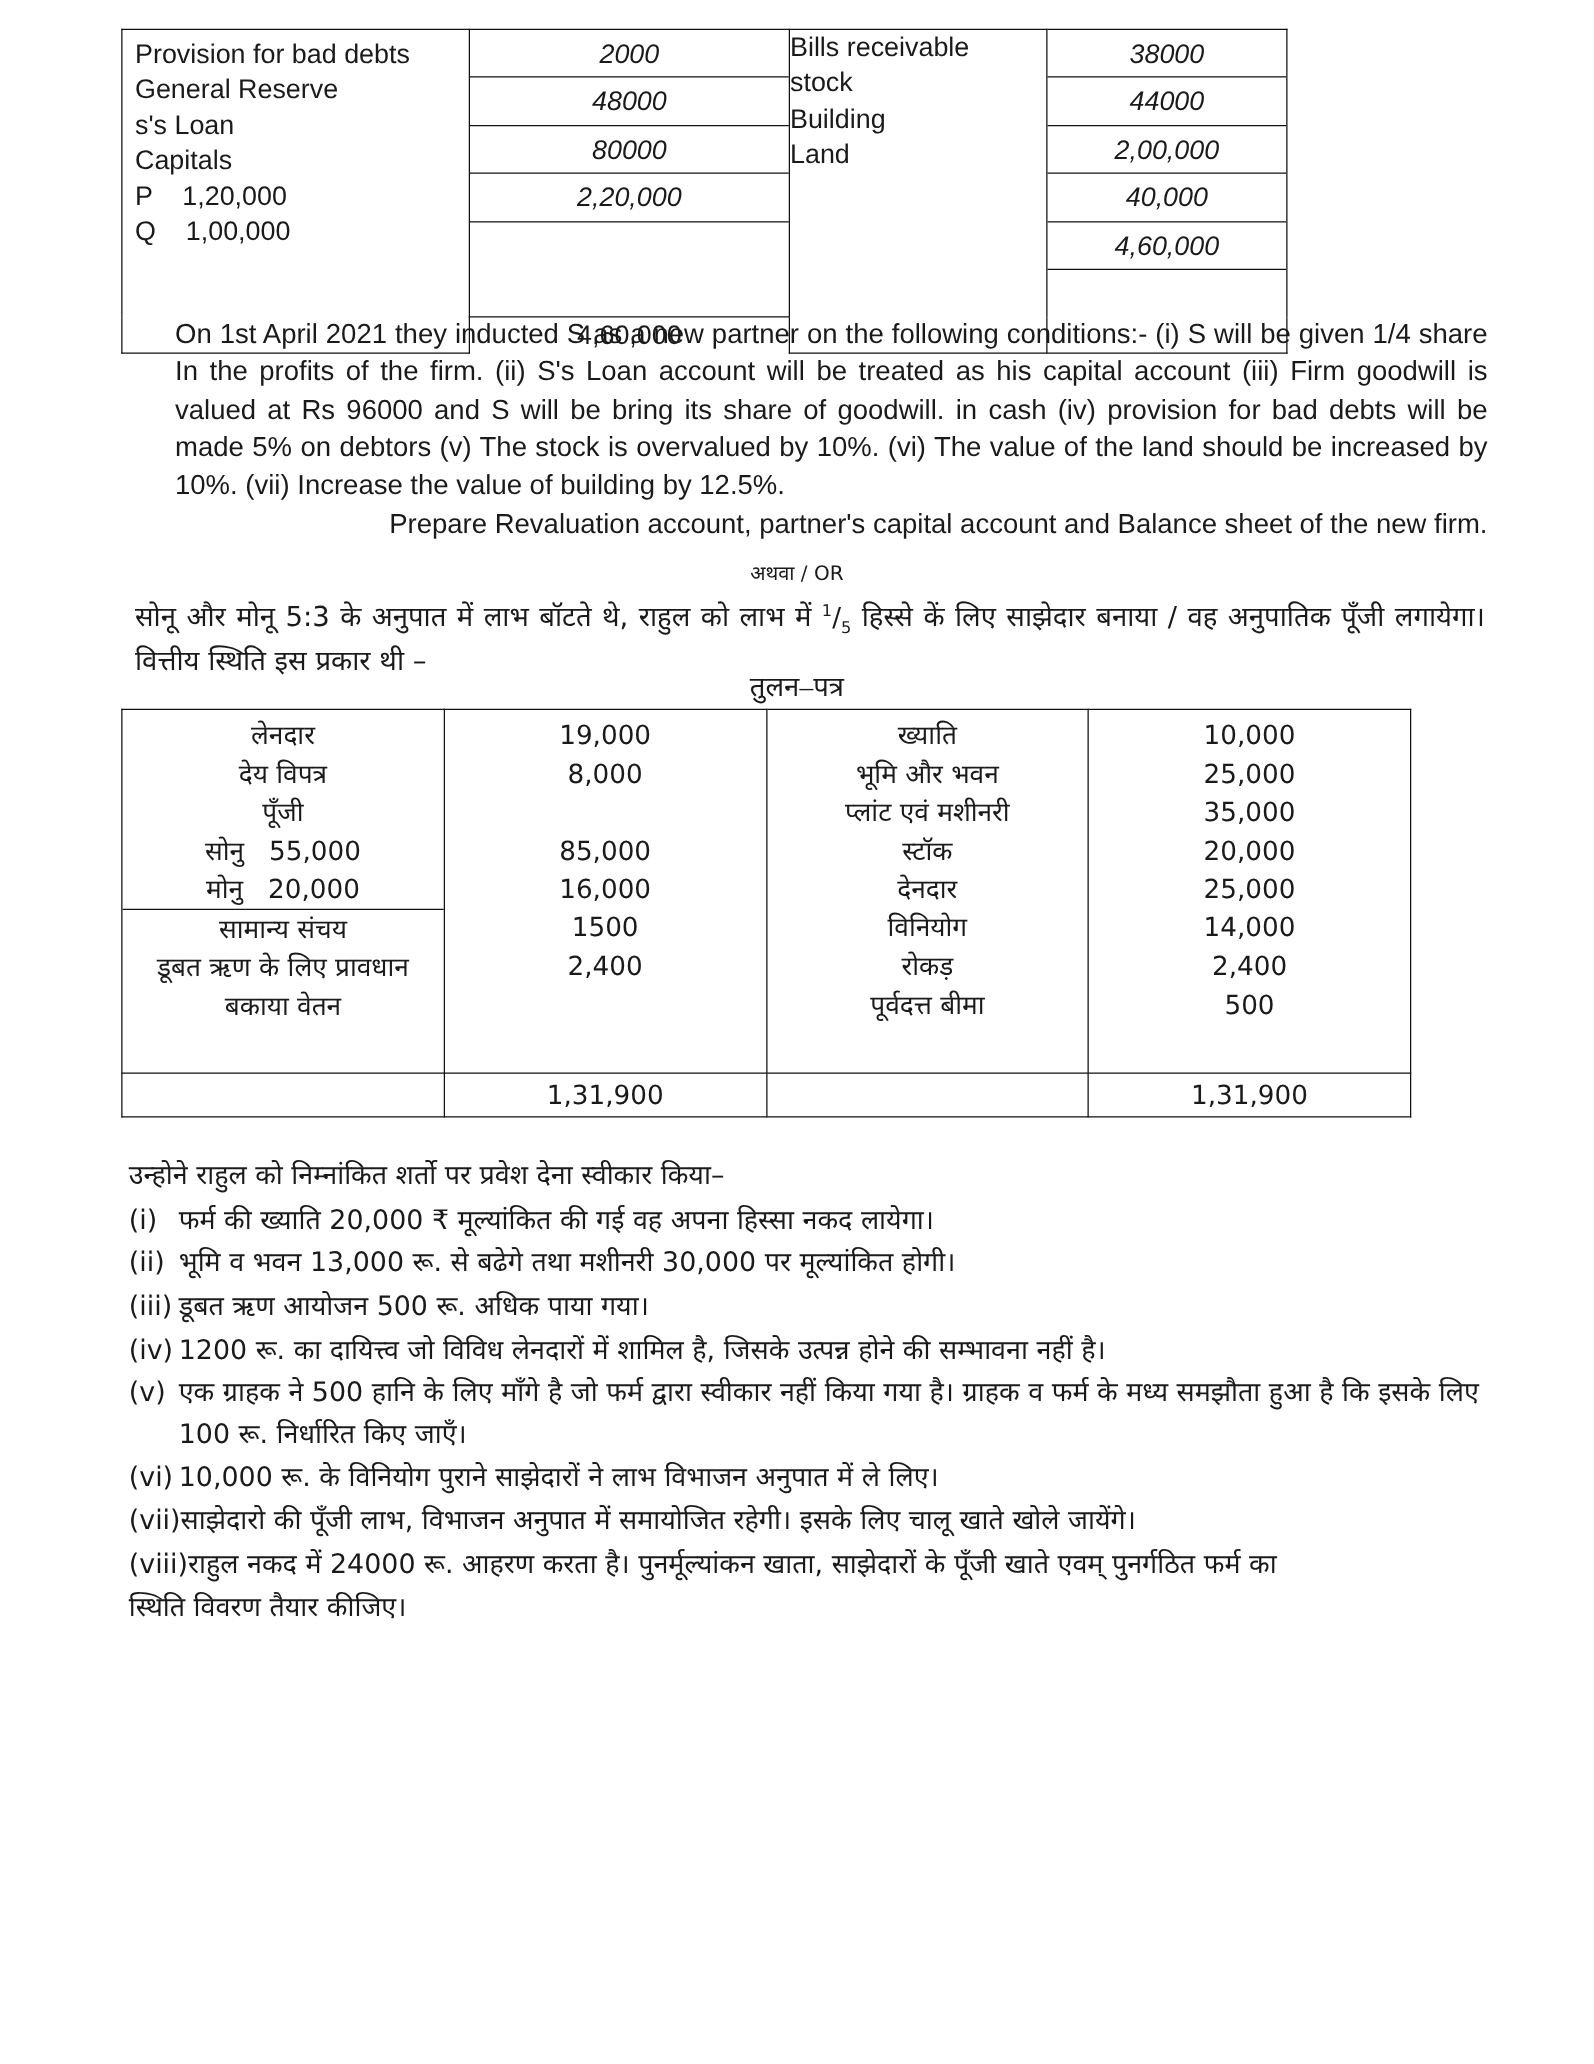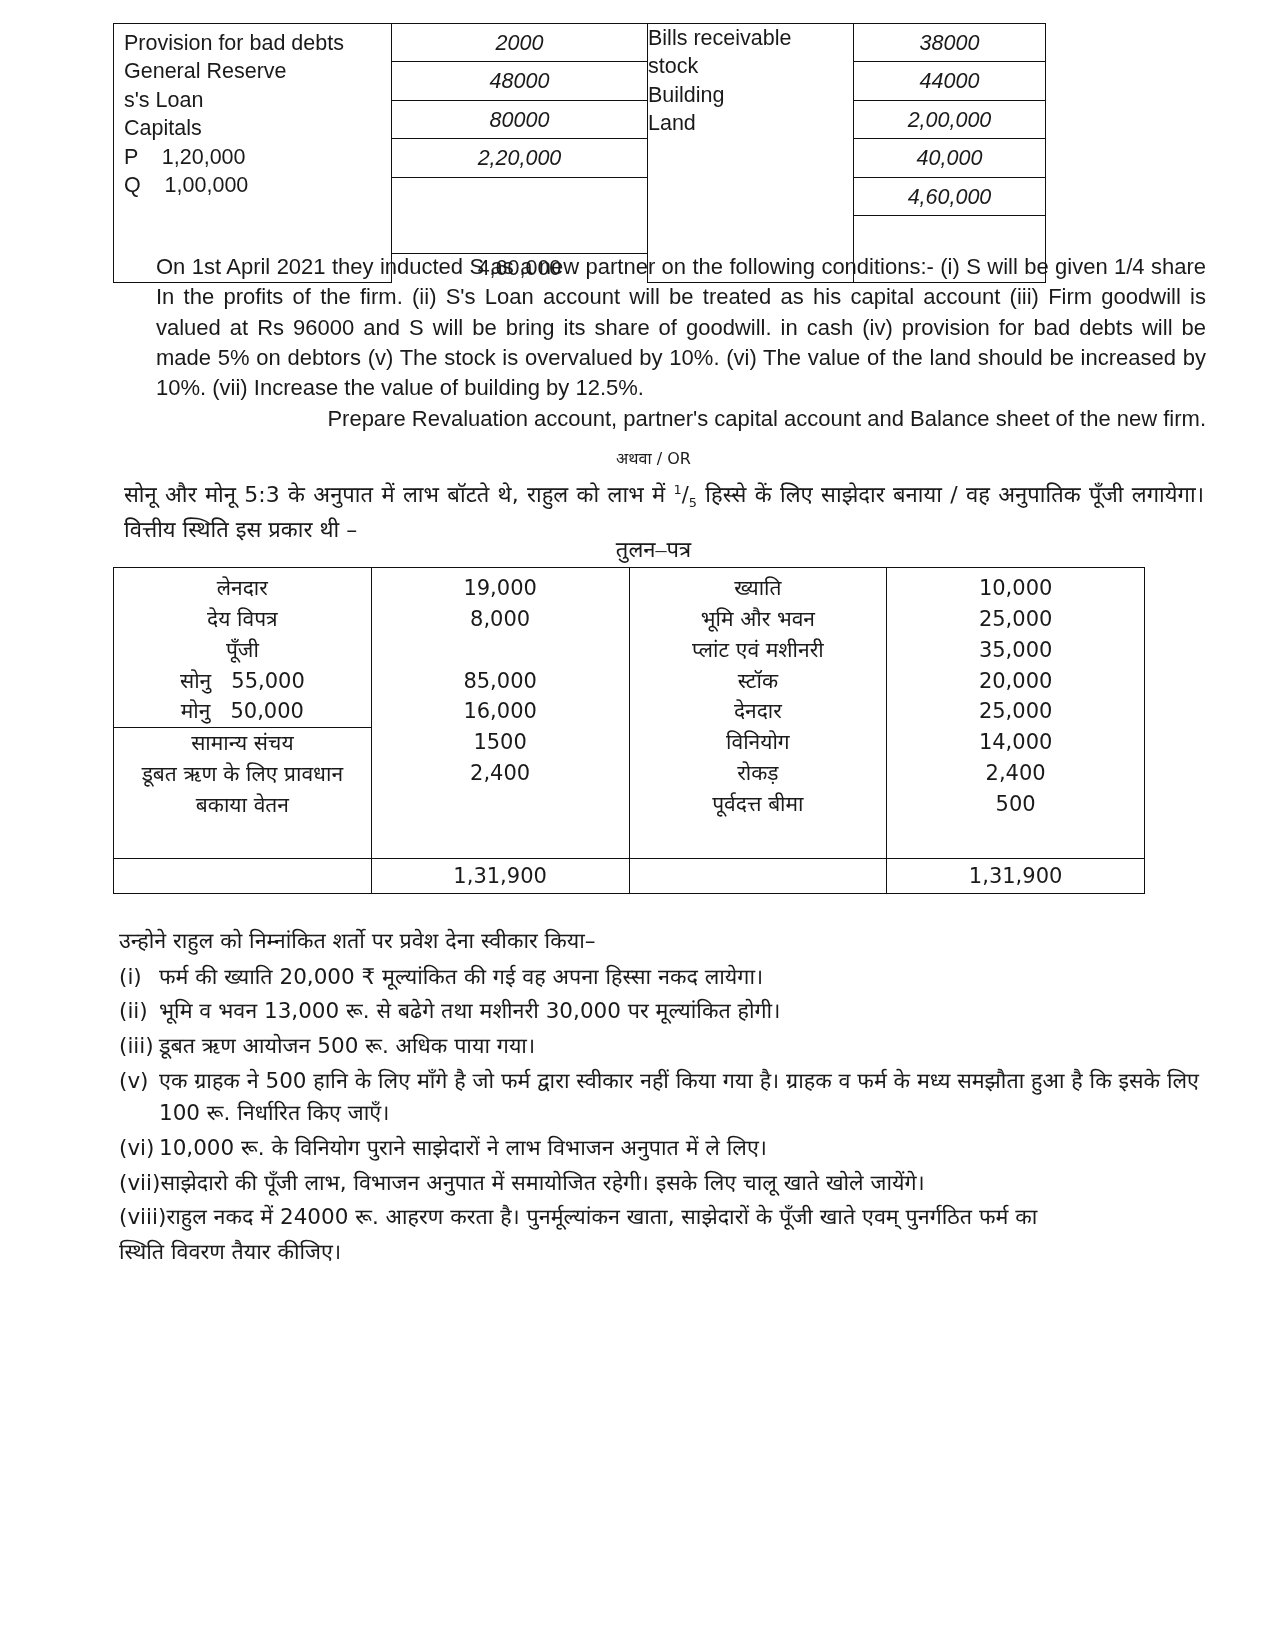--- a/index.html
+++ b/index.html
@@ -13,21 +13,20 @@
     font-family: "Liberation Sans", sans-serif;
     color: #1a1a1a;
     position: relative;
     overflow: hidden;
   }
   .page {
     position: absolute;
     left: 0; top: 0;
     width: 1069px;
     height: 1651px;
-    margin-left: 16px;
   }
 
   
   .bs-en {
     position: absolute;
     left: 97px;
     top: 23px;
     width: 928px;
     border-collapse: collapse;
     table-layout: fixed;
@@ -237,21 +236,21 @@
 
   <table class="bs-hi hi">
     <tbody>
     <tr>
       <td>
         <div class="stacklist">
           <div>लेनदार</div>
           <div>देय विपत्र</div>
           <div>पूँजी</div>
           <div>सोनु   55,000</div>
-          <div class="underline-full">मोनु   50,000</div>
+          <div class="underline-full">मोनु   20,000</div>
           <div>सामान्य संचय</div>
           <div>डूबत ऋण के लिए प्रावधान</div>
           <div>बकाया वेतन</div>
           <div class="blank">X</div>
         </div>
       </td>
       <td>
         <div class="stacklist">
           <div>19,000</div>
           <div>8,000</div>
@@ -309,20 +308,24 @@
     </div>
     <div class="item">
       <span class="num">(ii)</span>
       <span class="txt">भूमि व भवन 13,000 रू. से बढेगे तथा मशीनरी 30,000 पर मूल्यांकित होगी।</span>
     </div>
     <div class="item">
       <span class="num">(iii)</span>
       <span class="txt">डूबत ऋण आयोजन 500 रू. अधिक पाया गया।</span>
     </div>
     <div class="item">
+      <span class="num">(iv)</span>
+      <span class="txt">1200 रू. का दायित्त्व जो विविध लेनदारों में शामिल है, जिसके उत्पन्न होने की सम्भावना नहीं है।</span>
+    </div>
+    <div class="item">
       <span class="num">(v)</span>
       <span class="txt">एक ग्राहक ने 500 हानि के लिए माँगे है जो फर्म द्वारा स्वीकार नहीं किया गया है। ग्राहक व फर्म के मध्य समझौता हुआ है कि इसके लिए 100 रू. निर्धारित किए जाएँ।</span>
     </div>
     <div class="item">
       <span class="num">(vi)</span>
       <span class="txt">10,000 रू. के विनियोग पुराने साझेदारों ने लाभ विभाजन अनुपात में ले लिए।</span>
     </div>
     <div class="item">
       <span class="num">(vii)</span>
       <span class="txt">साझेदारो की पूँजी लाभ, विभाजन अनुपात में समायोजित रहेगी। इसके लिए चालू खाते खोले जायेंगे।</span>

